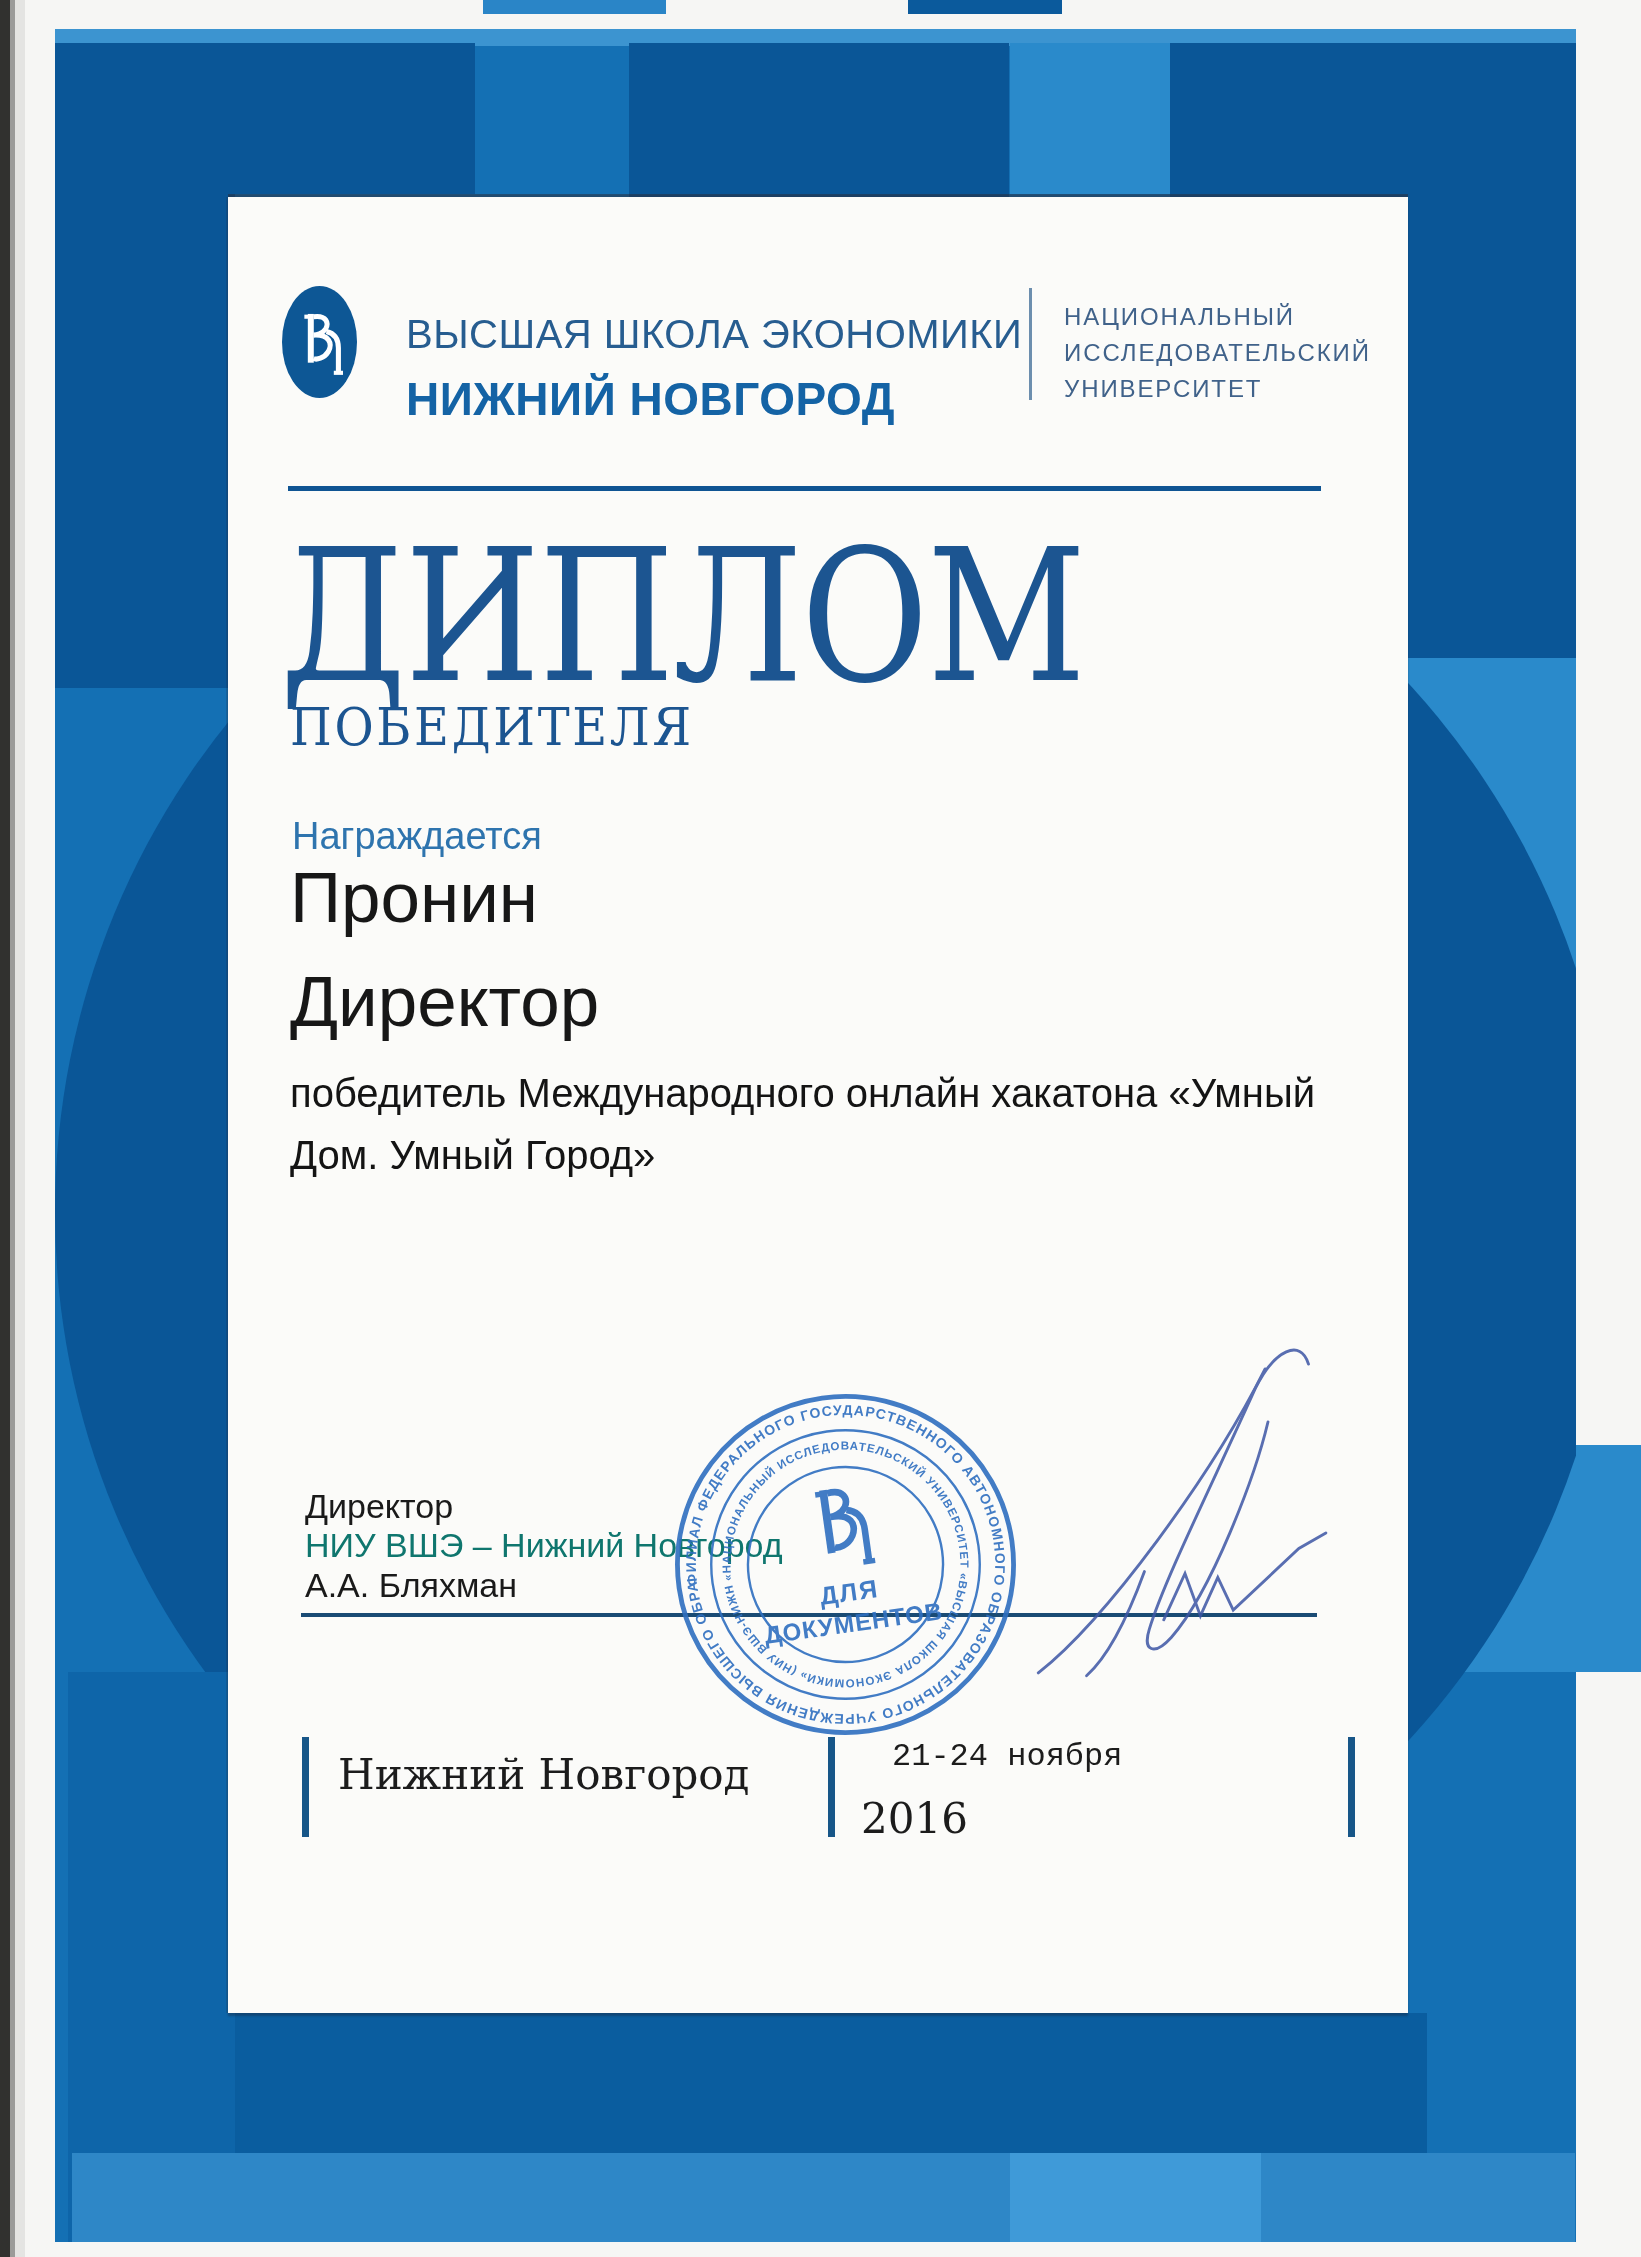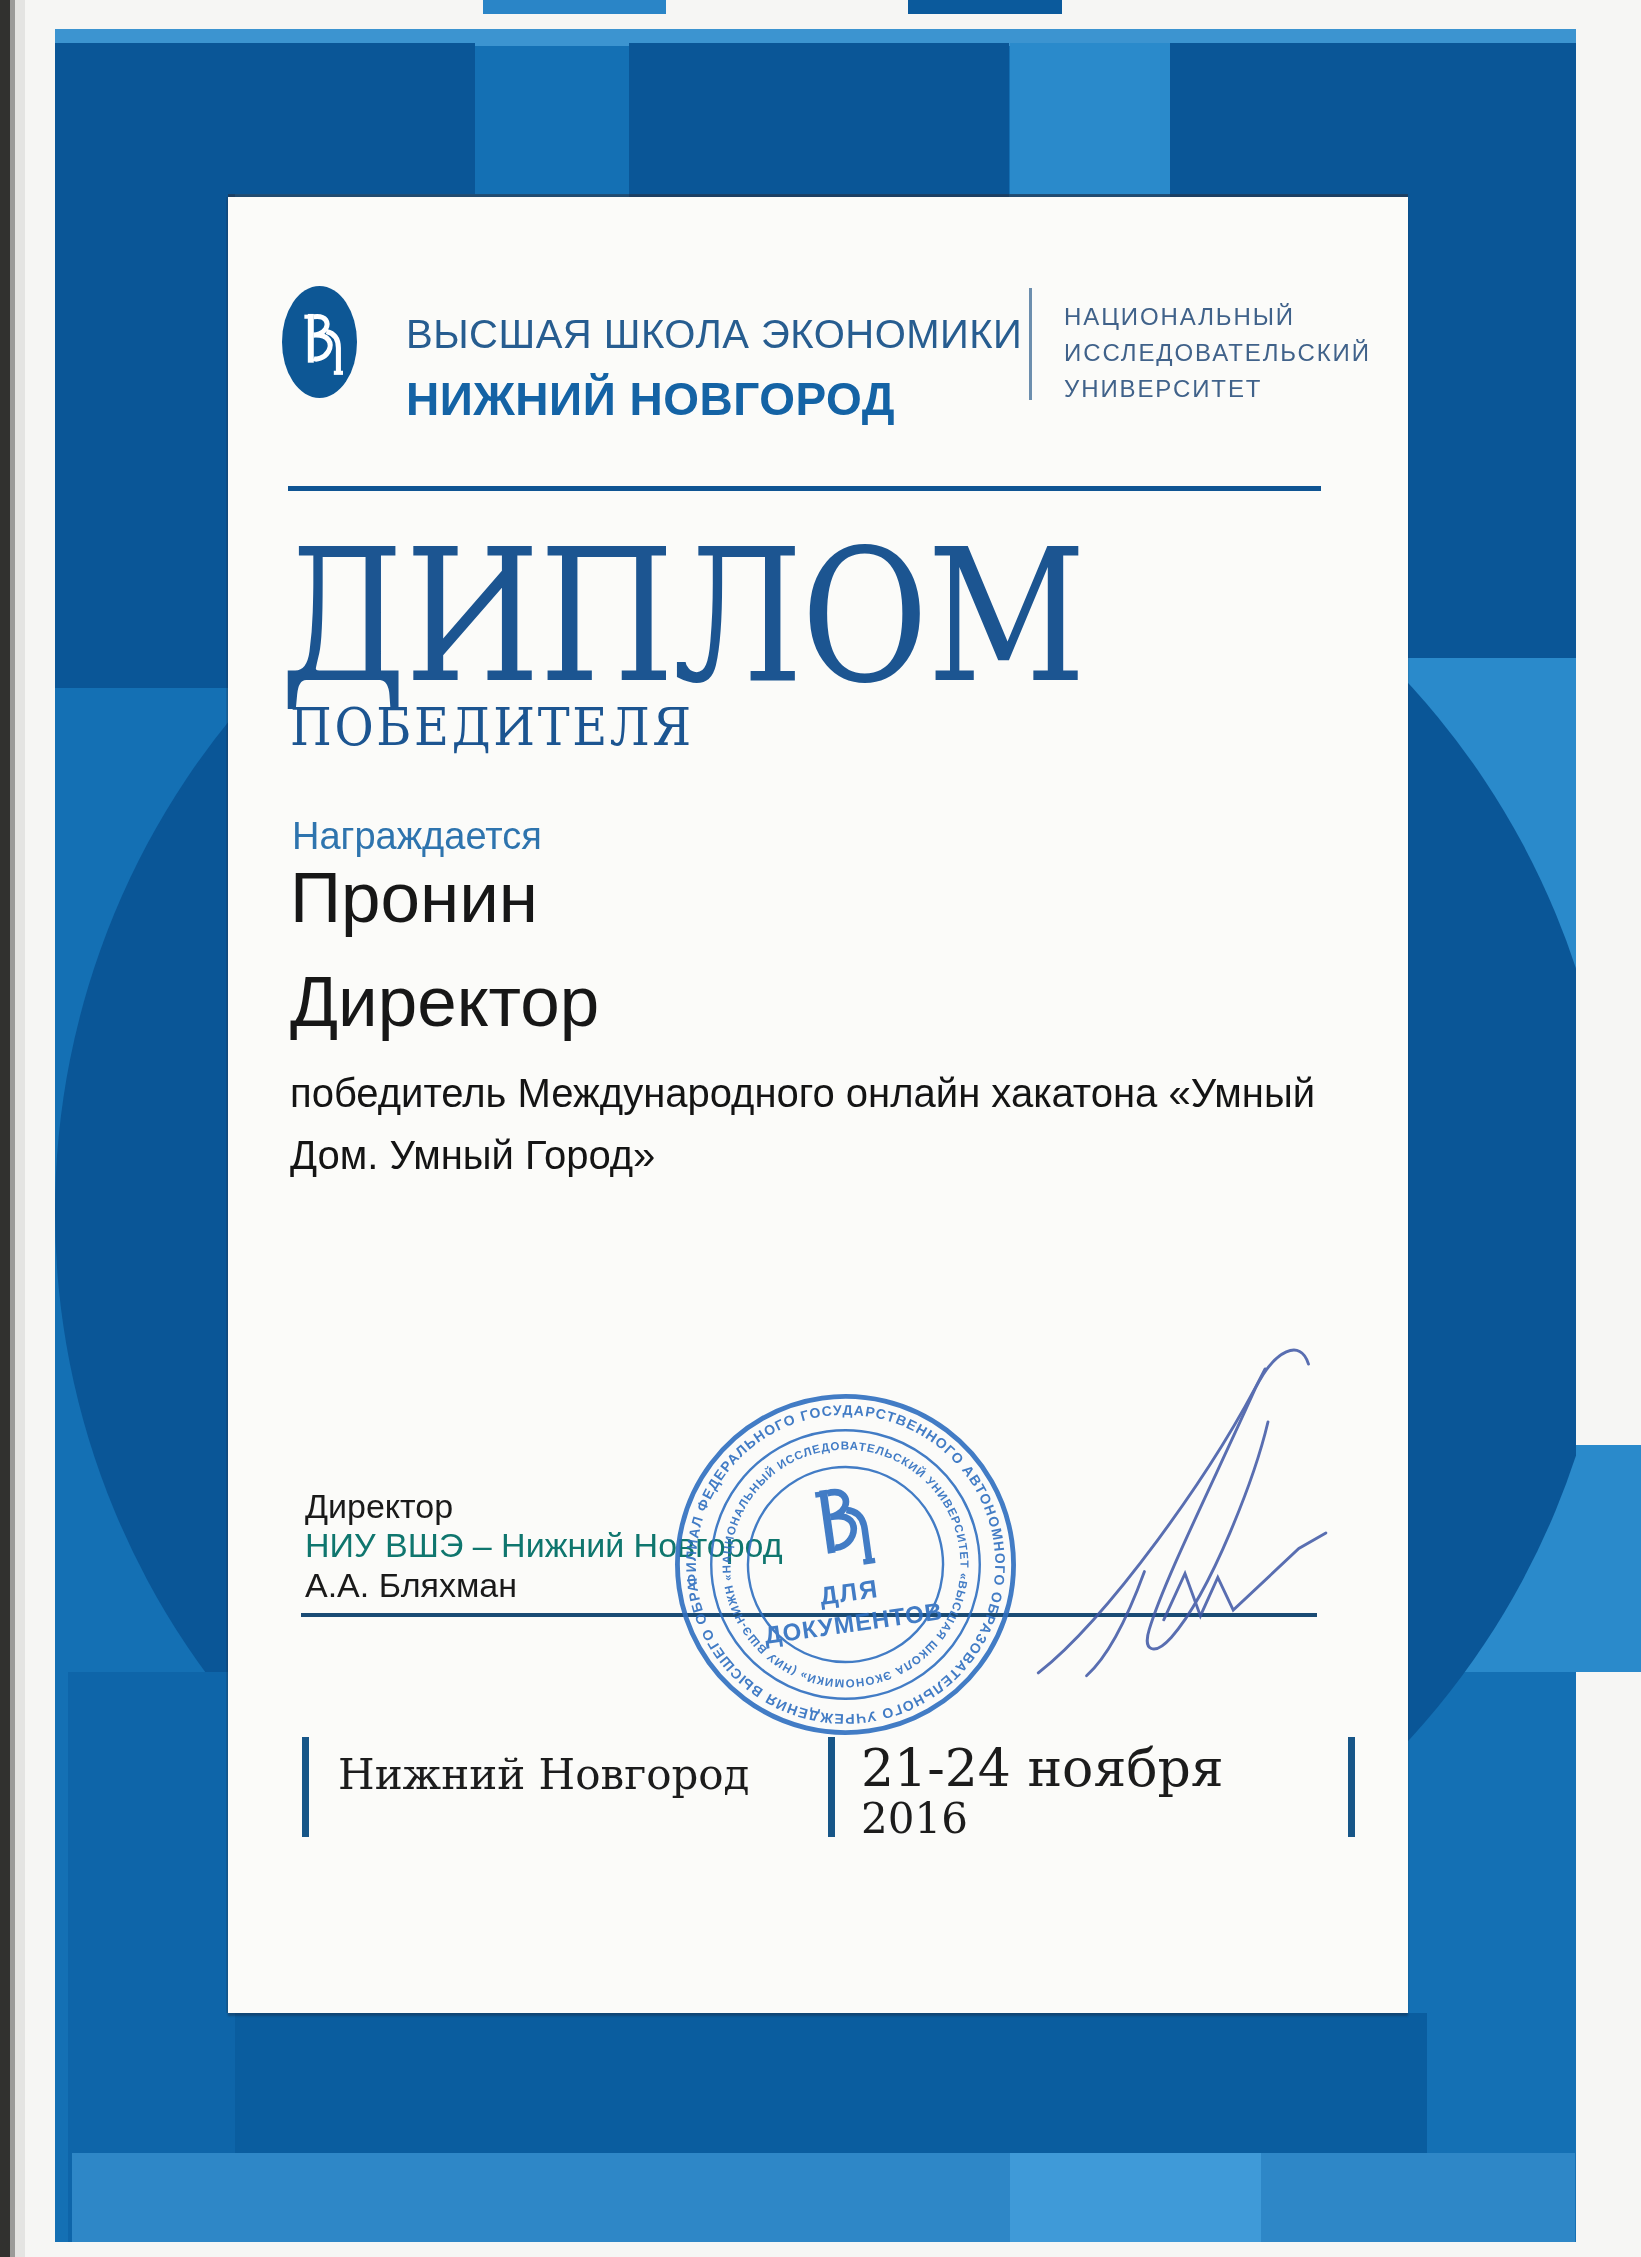--- a/index.html
+++ b/index.html
@@ -53,21 +53,21 @@
   .firstname{left:290px;top:961px;font-size:71px;color:#171717;}
   .description{left:290px;top:1062px;width:1096px;font-size:40px;line-height:62px;color:#141414;}
   
   .dir-role{left:305px;top:1487px;font-size:34px;color:#1a1a1a;}
   .dir-org{left:305px;top:1526px;font-size:34px;color:#0f766e;}
   .dir-name{left:305px;top:1566px;font-size:34px;color:#1a1a1a;}
   
   .fbar{width:6.8px;height:100px;background:#175688;top:1737px;}
   .bar1{left:302px;} .bar2{left:828px;} .bar3{left:1348px;}
   .city{left:338px;top:1750px;font-size:42px;color:#1c1c1c;}
-  .daterange{left:861px;top:1738px;font-size:52px;color:#1c1c1c;}
+  .daterange{left:892px;top:1738px;font-size:32px;color:#1c1c1c;font-family:Liberation Mono, monospace;}
   .year{left:861px;top:1794px;font-size:42px;color:#1c1c1c;}
   
   .stamp{left:662px;top:1381px;width:367px;height:367px;transform:rotate(-8deg);opacity:.9;}
   .signature{left:1019px;top:1330px;width:386px;height:348px;}
 </style>
 </head>
 <body>
 
 <div class="stage">
 

